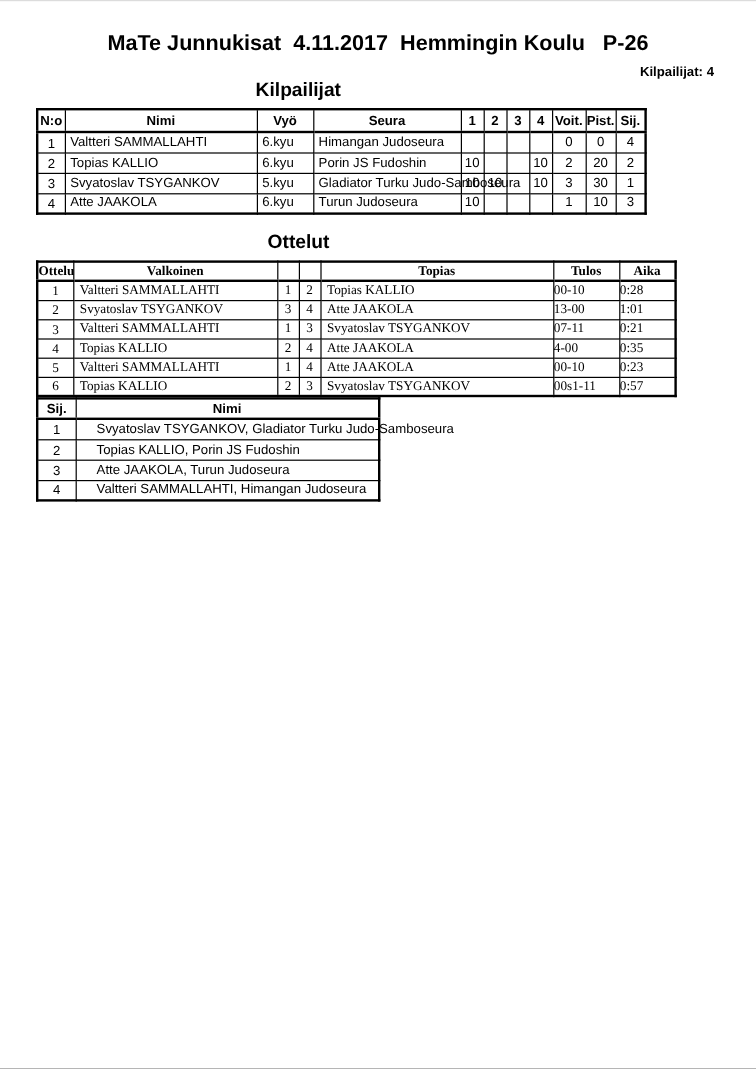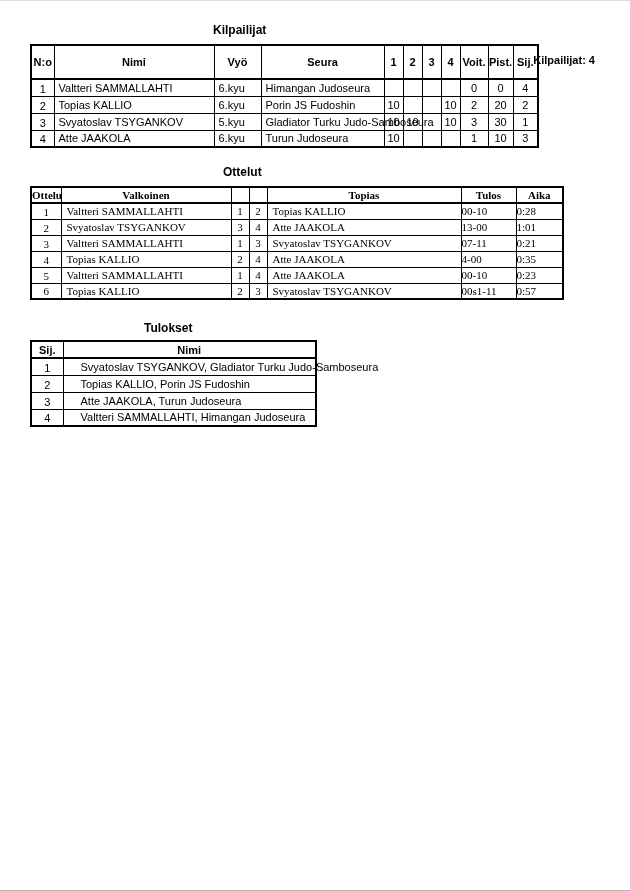--- a/index.html
+++ b/index.html
@@ -16,38 +16,38 @@
   }
   .title {
     padding-top: 25px; text-align: center;
     font-weight: 700; font-size: 18px; line-height: 21px;
     white-space: pre;
   }
   .comp-count {
     position: absolute; top: 53px; right: 35px;
     font-size: 11px; font-weight: 700;
   }
-  .sec { font-weight: 700; font-size: 12px; line-height: 14px; }
+  .sec { font-weight: 700; font-size: 16px; line-height: 14px; }
   #h-kilpailijat { margin: 22px 0 7px 213px; }
   #h-ottelut    { margin: 17px 0 7px 223px; }
   #h-tulokset   { margin: 21px 0 5px 144px; }
 
   table {
     border-collapse: collapse; table-layout: fixed;
     margin-left: 30px; border: 2px solid #000;
   }
   th, td {
     border: 1px solid #000; font-size: 11px;
     white-space: nowrap; overflow: visible; padding: 0;
   }
   th { font-weight: 700; text-align: center; }
   thead th { border-bottom: 2px solid #000; }
 
   .t1 { width: 507px; }
-  .t1 th { height: 34px; margin-left: 14px; }
+  .t1 th { height: 19px; margin-left: 14px; }
   .t1 td { height: 17px; }
   .t1 .no  { text-align: center; vertical-align: bottom; padding-bottom: 1px; }
   .t1 .txt { text-align: left; padding-left: 4px; }
   .t1 .g   { text-align: center; }
   .t1 .num { text-align: center; }
 
   .t2 { width: 532px; font-family: Liberation Serif, serif; }
   .t2 th { height: 16px; }
   .t2 td { height: 16px; }
   .t2 .mno  { text-align: center; vertical-align: bottom; padding-bottom: 1px; }
@@ -59,20 +59,21 @@
   .t3 th { height: 17px; }
   .t3 td { height: 17px; }
   .t3 .sij  { text-align: center; vertical-align: bottom; padding-bottom: 1px; }
   .t3 .name { text-align: left; padding-left: 17px; }
 </style>
 </head>
 <body>
 
 <div class="page">
 
+  <div class="title">MaTe Junnukisat  4.11.2017  Hemmingin Koulu   P-26</div>
   <div class="comp-count">Kilpailijat: 4</div>
 
   <div class="sec" id="h-kilpailijat">Kilpailijat</div>
 
   <table class="t1">
     <colgroup>
       <col style="width:23px">
         <col style="width:160px">
         <col style="width:47px">
         <col style="width:123px">
@@ -229,21 +230,20 @@
         <td class="name">Topias KALLIO</td>
         <td class="sm">2</td>
         <td class="sm">3</td>
         <td class="name">Svyatoslav TSYGANKOV</td>
         <td class="res">00s1-11</td>
         <td class="res">0:57</td>
       </tr>
     </tbody>
   </table>
 
-  <div class="sec" id="h-tulokset">Tulokset</div>
 
   <table class="t3">
     <colgroup>
       <col style="width:32px">
         <col style="width:253px">
     </colgroup>
     <thead>
       <tr>
         <th>Sij.</th>
         <th>Nimi</th>

